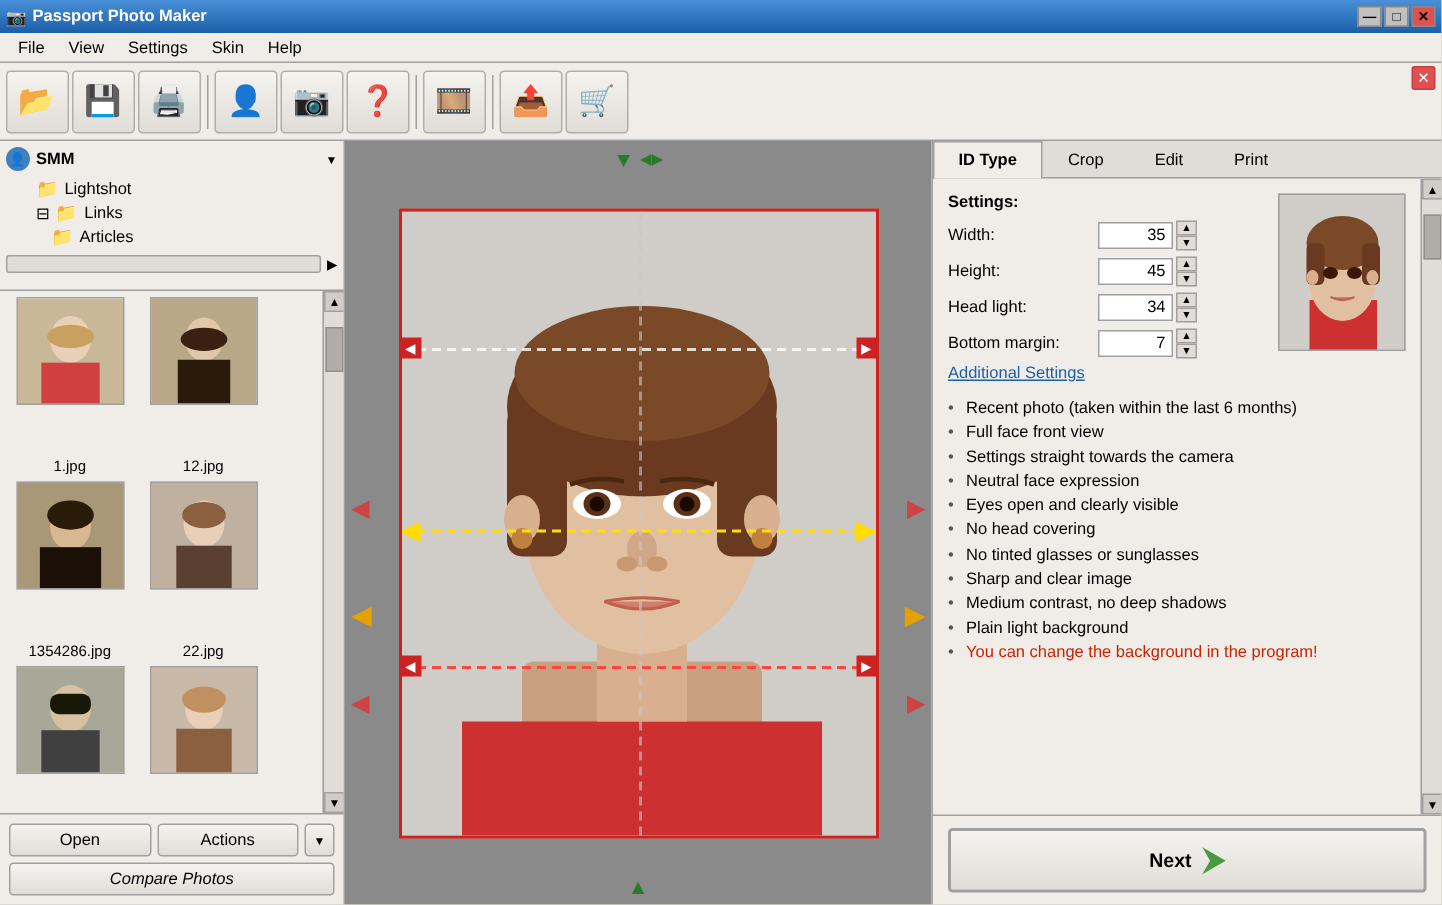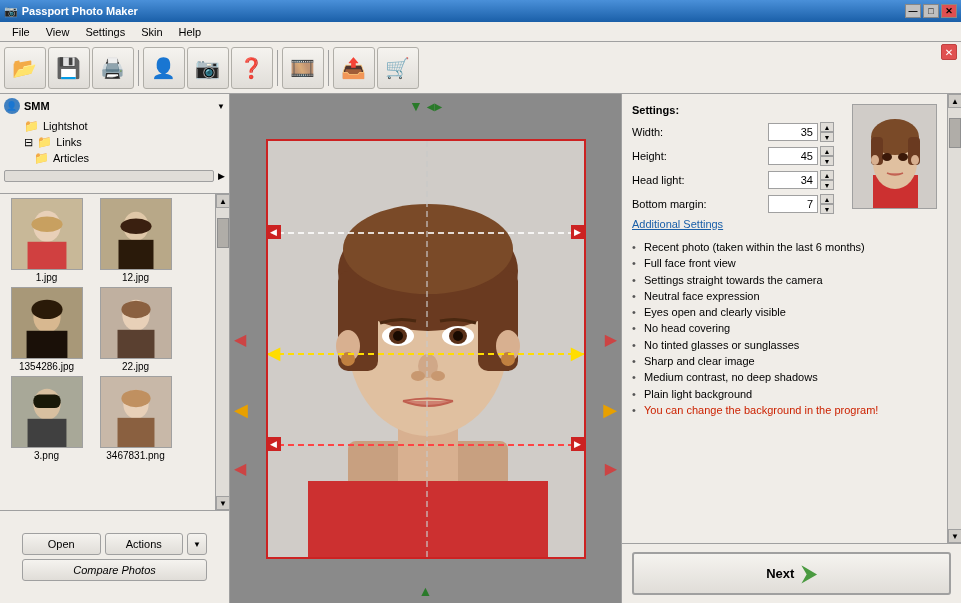--- a/index.html
+++ b/index.html
@@ -37,26 +37,26 @@
     .tree-items { font-size: 11px; }
     .tree-item { display: flex; align-items: center; gap: 4px; padding: 1px 0; padding-left: 10px; }
     .tree-item.indent1 { padding-left: 20px; }
     .tree-item.indent2 { padding-left: 30px; }
     .folder-icon { color: #f0c040; font-size: 12px; }
     .tree-scroll { display: flex; align-items: center; gap: 4px; margin-top: 4px; }
     .h-scrollbar { flex: 1; height: 12px; background: #e0ddd8; border: 1px solid #a0a0a0; border-radius: 2px; }
 
     
     .photo-grid { flex: 1; overflow: hidden; position: relative; padding: 4px; display: flex; flex-wrap: wrap; gap: 4px; align-content: flex-start; }
-    .photo-thumb { width: 85px; display: flex; flex-direction: column; align-items: center; cursor: pointer; }
+    .photo-thumb { width: 85px; display: flex; flex-direction: column; align-items: center; cursor: pointer; gap: 34px; }
     .photo-img { width: 72px; height: 72px; border: 1px solid #a0a0a0; background: #c8c0b8; display: flex; align-items: center; justify-content: center; overflow: hidden; font-size: 9px; color: #666; }
     .photo-label { font-size: 10px; margin-top: 2px; }
 
     
-    .bottom-buttons { padding: 22px; display: flex; flex-direction: column; gap: 4px; border-top: 1px solid #a0a0a0; }
+    .bottom-buttons { padding: 6px; display: flex; flex-direction: column; gap: 4px; border-top: 1px solid #a0a0a0; }
     .btn-row { display: flex; gap: 4px; }
     .btn { padding: 4px 0; background: linear-gradient(to bottom, #f5f3ef, #e0ddd8); border: 1px solid #a0a0a0; border-radius: 3px; cursor: pointer; font-size: 11px; text-align: center; }
     .btn-open { flex: 1; }
     .btn-actions { flex: 1; }
     .btn-dropdown { width: 20px; background: linear-gradient(to bottom, #f5f3ef, #e0ddd8); border: 1px solid #a0a0a0; border-radius: 3px; cursor: pointer; display: flex; align-items: center; justify-content: center; font-size: 8px; }
     .btn-compare { width: 100%; font-style: italic; }
 
     
     .center-panel { flex: 1; background: #8a8a8a; display: flex; align-items: center; justify-content: center; position: relative; overflow: hidden; }
 
@@ -65,21 +65,21 @@
     
     
     .tabs { display: flex; border-bottom: 1px solid #a0a0a0; background: #e0ddd8; }
     .tab { padding: 6px 16px; font-size: 11px; cursor: pointer; border: 1px solid transparent; border-bottom: none; margin-bottom: -1px; }
     .tab.active { background: #f0ede8; border-color: #a0a0a0; border-bottom-color: #f0ede8; font-weight: bold; }
 
     
     .right-content { flex: 1; padding: 10px; overflow-y: auto; }
     .settings-label { font-weight: bold; font-size: 11px; margin-bottom: 6px; }
     
-    .settings-row { display: flex; align-items: center; margin-bottom: 4px; gap: 36px; }
+    .settings-row { display: flex; align-items: center; margin-bottom: 4px; }
     .settings-field-label { width: 100px; font-size: 11px; }
     .settings-input-group { display: flex; align-items: center; gap: 2px; }
     .settings-input { width: 50px; height: 18px; border: 1px solid #a0a0a0; background: white; font-size: 11px; padding: 0 4px; text-align: right; }
     .spinner-btns { display: flex; flex-direction: column; }
     .spinner-btn { width: 14px; height: 10px; background: #e0ddd8; border: 1px solid #a0a0a0; font-size: 7px; display: flex; align-items: center; justify-content: center; cursor: pointer; line-height: 1; }
 
     .additional-settings { color: #1a5fa8; text-decoration: underline; cursor: pointer; font-size: 11px; margin: 4px 0 10px; }
 
     .requirements-section { }
     .req-label { font-weight: bold; font-size: 11px; margin-bottom: 4px; }
@@ -351,20 +351,26 @@
       </div>
     </div>
 
     <div class="center-nav-bottom">
       <span>▲</span>
     </div>
   </div>
 
   <div class="right-panel-wrapper">
 
+    <div class="tabs">
+      <div class="tab active">ID Type</div>
+      <div class="tab">Crop</div>
+      <div class="tab">Edit</div>
+      <div class="tab">Print</div>
+    </div>
 
     <div style="display:flex;flex:1;overflow:hidden;">
       <div class="right-content">
 
         <div class="settings-area">
           <div class="settings-label">Settings:</div>
 
           <div style="position:absolute;right:0;top:0;width:85px;height:105px;border:1px solid #a0a0a0;background:#c8b8a8;overflow:hidden;">
             <svg width="85" height="105" viewBox="0 0 85 105">
               <rect width="85" height="105" fill="#d0ccc8"></rect>

